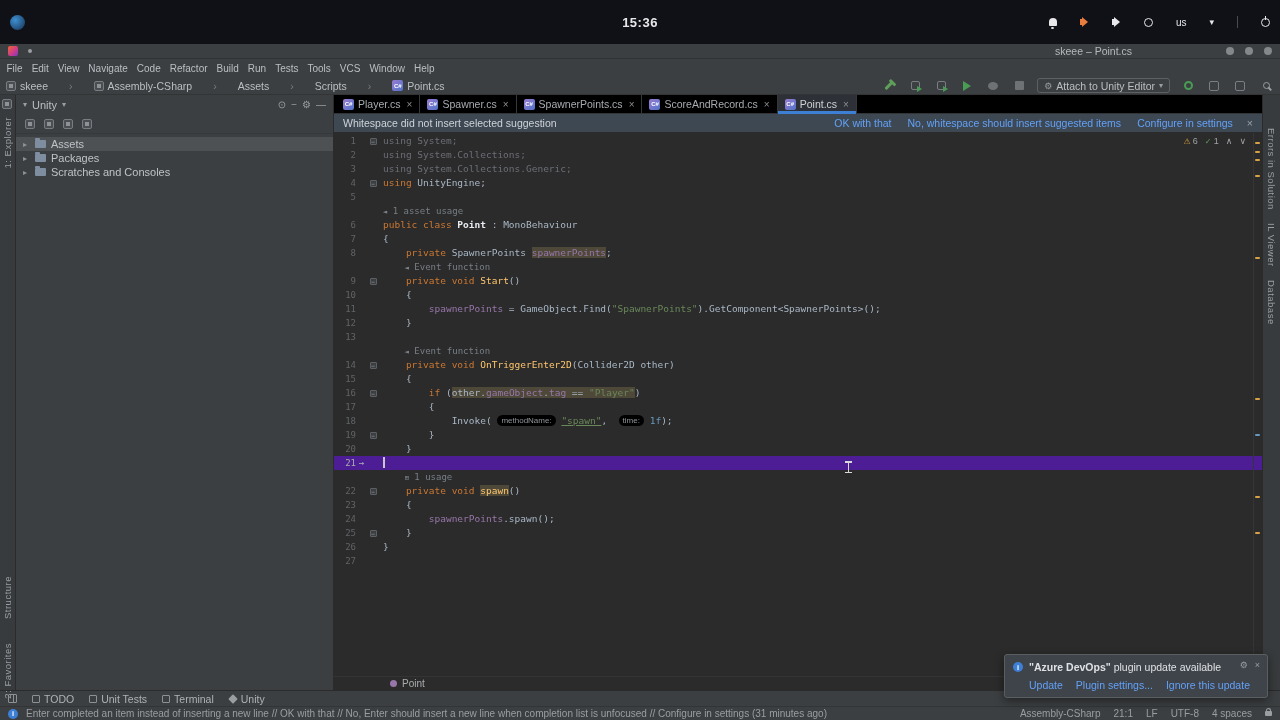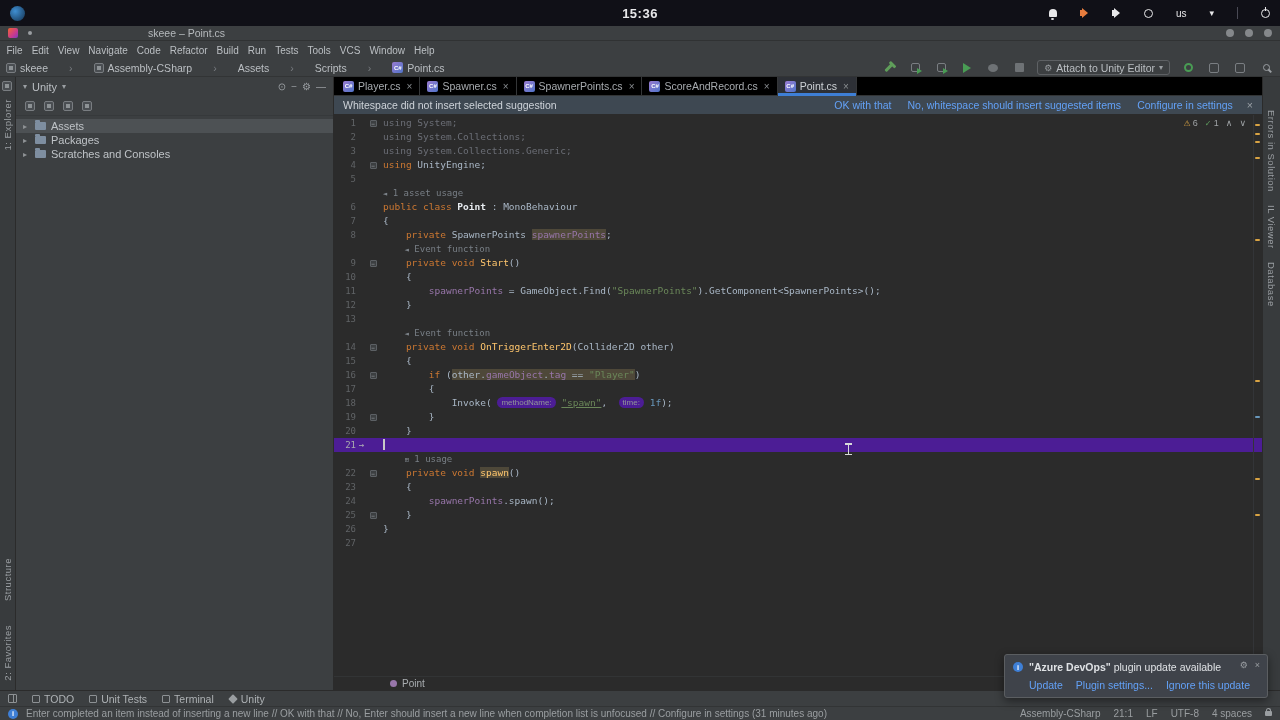--- a/index.html
+++ b/index.html
@@ -1,21 +1,21 @@
 <!DOCTYPE html>
 <html style="--accent: #3e7fd6; --link: #63a1f7; --warning: #d9a343; --keyword: #cc7832; --string: #6a8759; --method: #ffc66d; --field: #9876aa; --number: #6897bb; --editor_bg: #2b2b2b; --panel_bg: #3c3f41;"><head>
 <meta charset="utf-8">
 <style>
   *{box-sizing:border-box;margin:0;padding:0}
   html,body{background:#000}
   .screen{position:relative;width:1280px;height:720px;overflow:hidden;display:flex;flex-direction:column;
     font-family:"Liberation Sans",sans-serif;font-size:11px;color:#bbbec2;background:#3c3f41}
 
   
-  .sysbar{height:26px;background:#101017;display:flex;align-items:center;color:#e8e8ea;flex:none;padding:0 10px}
+  .sysbar{height:44px;background:#101017;display:flex;align-items:center;color:#e8e8ea;flex:none;padding:0 10px}
   .sys-zone{flex:1;display:flex;align-items:center;gap:23px}
   .sys-zone.right{justify-content:flex-end}
   .sys-time{font-size:13px;font-weight:bold;letter-spacing:.5px}
   .logo{width:15px;height:15px;border-radius:50%;background:radial-gradient(circle at 35% 35%,#3f8fd2,#14314e)}
   .tray{display:inline-flex;align-items:center;color:#e8e8ea;font-size:9px}
   .tray.orange{color:#e87d3e}
   .kb{font-size:10px;color:#e8e8ea}
   .tray-sep{width:1px;height:12px;background:#4a4a55}
   .i-bell{width:8px;height:8px;background:currentColor;border-radius:4px 4px 1px 1px;position:relative;display:inline-block}
   .i-bell::after{content:"";position:absolute;left:2.5px;bottom:-2.5px;width:3px;height:2px;background:currentColor;border-radius:50%}
@@ -23,21 +23,21 @@
   .i-vol::after{content:"";position:absolute;left:2px;top:-2px;border-left:6px solid currentColor;border-top:5px solid transparent;border-bottom:5px solid transparent}
   .i-net{width:9px;height:9px;border:1.5px solid currentColor;border-radius:50%;display:inline-block}
   .i-power{width:9px;height:9px;border:1.5px solid currentColor;border-radius:50%;position:relative;display:inline-block}
   .i-power::after{content:"";position:absolute;left:2.8px;top:-3px;width:1.5px;height:4px;background:currentColor}
 
   
   .titlebar{height:15px;flex:none;background:#3c3f41;border-bottom:1px solid #303233;display:flex;align-items:center;font-size:10.5px;color:#b5b9bc;padding:0 8px}
   .tb-left{width:140px;display:flex;align-items:center;gap:10px}
   .app-icon{width:10px;height:10px;border-radius:2px;background:linear-gradient(135deg,#f2652f,#c93a8e 60%,#7a3bbf)}
   .tb-dot{width:4px;height:4px;border-radius:50%;background:#9a9ea1}
-  .tb-title{flex:1;text-align:left}
+  .tb-title{flex:1;text-align:right}
   .tb-right{width:140px;display:flex;justify-content:flex-end;gap:11px;align-items:center}
   .win-dot{width:8px;height:8px;border-radius:50%;background:#85888b}
 
   
   .menubar{height:18px;flex:none;background:#3c3f41;display:flex;align-items:center;padding-left:2px;font-size:10px}
   .menu-item{padding:0 4.5px;color:#bbbfc3}
   .toolbar{height:18px;flex:none;background:#3c3f41;border-bottom:1px solid #323435;display:flex;align-items:center;padding:0 6px;font-size:10.5px}
   .nav{flex:1;display:flex;align-items:center;gap:21px;min-width:0}
   .crumb{display:inline-flex;align-items:center;gap:4px;color:#bbbfc3;white-space:nowrap}
   .crumb-sep{color:#787c80}
@@ -105,21 +105,21 @@
   .gnum{width:16px;margin-left:6px;text-align:right;color:#606366;font-size:9px;flex:none}
   .crow.cur .gnum{color:#a9acae}
   .gcaret{width:11px;text-align:center;color:#b0b3b6;font-size:9px;flex:none}
   .gfold{width:12px;display:flex;align-items:center;justify-content:center;flex:none}
   .foldbox{width:7px;height:7px;border:1px solid #5c6064;color:#9da1a5;font-size:6px;line-height:5px;text-align:center;border-radius:1px;background:#3c3f41}
   .ctext{flex:1;padding-left:4px;min-width:0}
   .c-k{color:var(--keyword,#cc7832)} .c-d{color:#a9b7c6} .c-dim{color:#6b6e76}
   .c-cls{color:#e8ecf0;font-weight:bold} .c-m{color:var(--method,#ffc66d);font-weight:normal}
   .c-s{color:var(--string,#6a8759)} .c-f{color:var(--field,#9876aa)} .c-num{color:var(--number,#6897bb)}
   .hl{background:#4e4839} .ul{text-decoration:underline}
-  .c-hint{display:inline-block;background:#4c1d95;color:#919699;border-radius:6px;padding:0 4px;font-size:8px;
+  .c-hint{display:inline-block;background:#000000;color:#919699;border-radius:6px;padding:0 4px;font-size:8px;
     font-family:"Liberation Sans",sans-serif;line-height:11px;vertical-align:1px}
   .hintrow{color:#787f86;font-size:9px}
   .inlay-ic{color:#7d848b;font-size:7px}
   .caret{display:inline-block;width:1.5px;height:11px;background:#c8c8c8;vertical-align:-2px;margin-right:-1.5px}
   .inspect{position:absolute;top:3px;right:16px;display:flex;gap:7px;align-items:center;font-size:9px;color:#9fa3a6}
   .iw{color:var(--warning,#d9a343);font-size:8px} .iok{color:#5f9e5f;font-size:8px}
   .stripe{position:absolute;right:0;top:0;bottom:0;width:9px;border-left:1px solid #333538}
   .mark{position:absolute;right:2px;width:5px;height:2px;border-radius:1px;background:var(--warning,#d9a343)}
   .mark.blue{background:var(--number,#6897bb)}
   .ibeam{position:absolute;left:514px;top:328px;width:7px;height:12px;border-left:1.5px solid #d7d9da}

